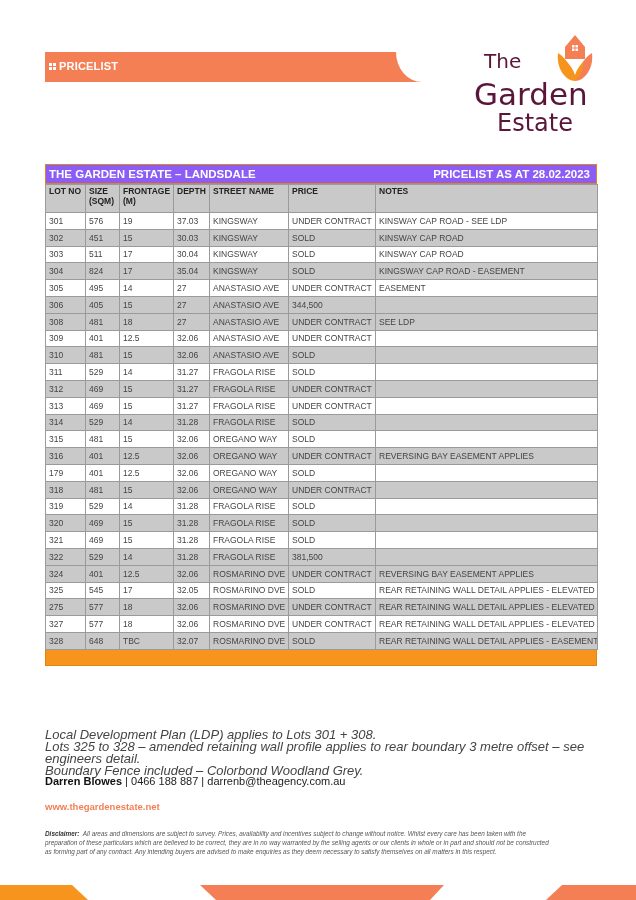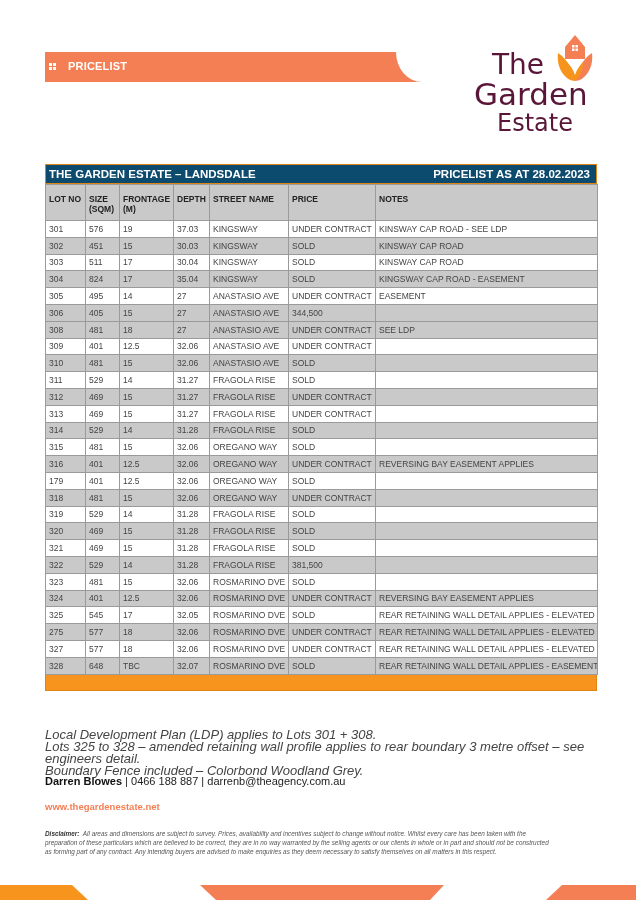--- a/index.html
+++ b/index.html
@@ -14,43 +14,43 @@
     background: #f47f55;
     border-top-right-radius: 0;
   }
   .banner::after {
     content: ""; position: absolute; right: -1px; top: 0; width: 26px; height: 30px;
     background: #fff;
     border-bottom-left-radius: 26px 30px;
   }
   .banner-label {
     position: absolute; left: 4px; top: 8px; color: #fff; font-weight: bold; font-size: 11px;
-    display: flex; align-items: center; gap: 12px; letter-spacing: 0.2px;
+    display: flex; align-items: center; gap: 3px; letter-spacing: 0.2px;
   }
   .grid-icon { display: inline-grid; grid-template-columns: 3px 3px; gap: 1px; }
   .grid-icon span { width: 3px; height: 3px; background: #fff; display: block; }
 
   .logo { position: absolute; left: 470px; top: 33px; width: 130px; height: 105px; }
   .logo-text {
     position: absolute; color: #5a1638; font-family: "DejaVu Sans", sans-serif; line-height: 1;
   }
-  .logo-the { left: 22px; top: 18px; font-size: 28px; }
+  .logo-the { left: 14px; top: 18px; font-size: 20px; }
   .logo-garden { left: 4px; top: 46px; font-size: 31px; }
   .logo-estate { left: 27px; top: 78px; font-size: 24px; }
   .logo-icon { position: absolute; left: 84px; top: 0; width: 42px; height: 52px; }
 
   .table-wrap { position: absolute; left: 45px; top: 164px; width: 552px; }
   .title-bar {
-    height: 18px; background: #0c4a6e; color: #fff; font-weight: bold; font-size: 11.5px;
+    height: 18px; background: #8b5cf6; color: #fff; font-weight: bold; font-size: 11.5px;
     display: flex; justify-content: space-between; align-items: center; padding: 0 6px 0 3px;
     border: 1px solid #e08414;
   }
   table { border-collapse: collapse; width: 552px; table-layout: fixed; font-size: 8.5px; }
   th, td { border: 1px solid #9a9a9a; padding: 0 3px; text-align: left; white-space: nowrap; overflow: hidden; }
-  th { background: #c9c9c9; font-weight: bold; color: #222; vertical-align: top; height: 26px; padding-top: 9px; font-size: 8.5px; line-height: 1.2; }
+  th { background: #c9c9c9; font-weight: bold; color: #222; vertical-align: top; height: 26px; padding-top: 1px; font-size: 8.5px; line-height: 1.2; }
   td { height: 15.8px; color: #444; }
   tr.even td { background: #c9c9c9; }
   tr.odd td { background: #ffffff; }
   .footer-bar { height: 15px; background: #f7941d; border: 1px solid #e08414; border-top: none; }
 
   .notes { position: absolute; left: 45px; top: 729px; font-size: 13px; color: #444; line-height: 12px; font-style: italic; }
   .contact { position: absolute; left: 45px; top: 775px; font-size: 11px; color: #222; }
   .contact b { font-weight: bold; color: #111; text-align: center; }
   .web { position: absolute; left: 45px; top: 801px; font-size: 9.5px; font-weight: bold; color: #f47f55; }
   .disclaimer { position: absolute; left: 45px; top: 829px; width: 510px; font-size: 6.4px; color: #555; font-style: italic; line-height: 9.2px; }
@@ -297,29 +297,20 @@
         </tr>
         <tr class="even">
           <td>322</td>
           <td>529</td>
           <td>14</td>
           <td>31.28</td>
           <td>FRAGOLA RISE</td>
           <td>381,500</td>
           <td></td>
         </tr>
-        <tr class="odd">
-          <td>323</td>
-          <td>481</td>
-          <td>15</td>
-          <td>32.06</td>
-          <td>ROSMARINO DVE</td>
-          <td>SOLD</td>
-          <td></td>
-        </tr>
         <tr class="even">
           <td>324</td>
           <td>401</td>
           <td>12.5</td>
           <td>32.06</td>
           <td>ROSMARINO DVE</td>
           <td>UNDER CONTRACT</td>
           <td>REVERSING BAY EASEMENT APPLIES</td>
         </tr>
         <tr class="odd">

